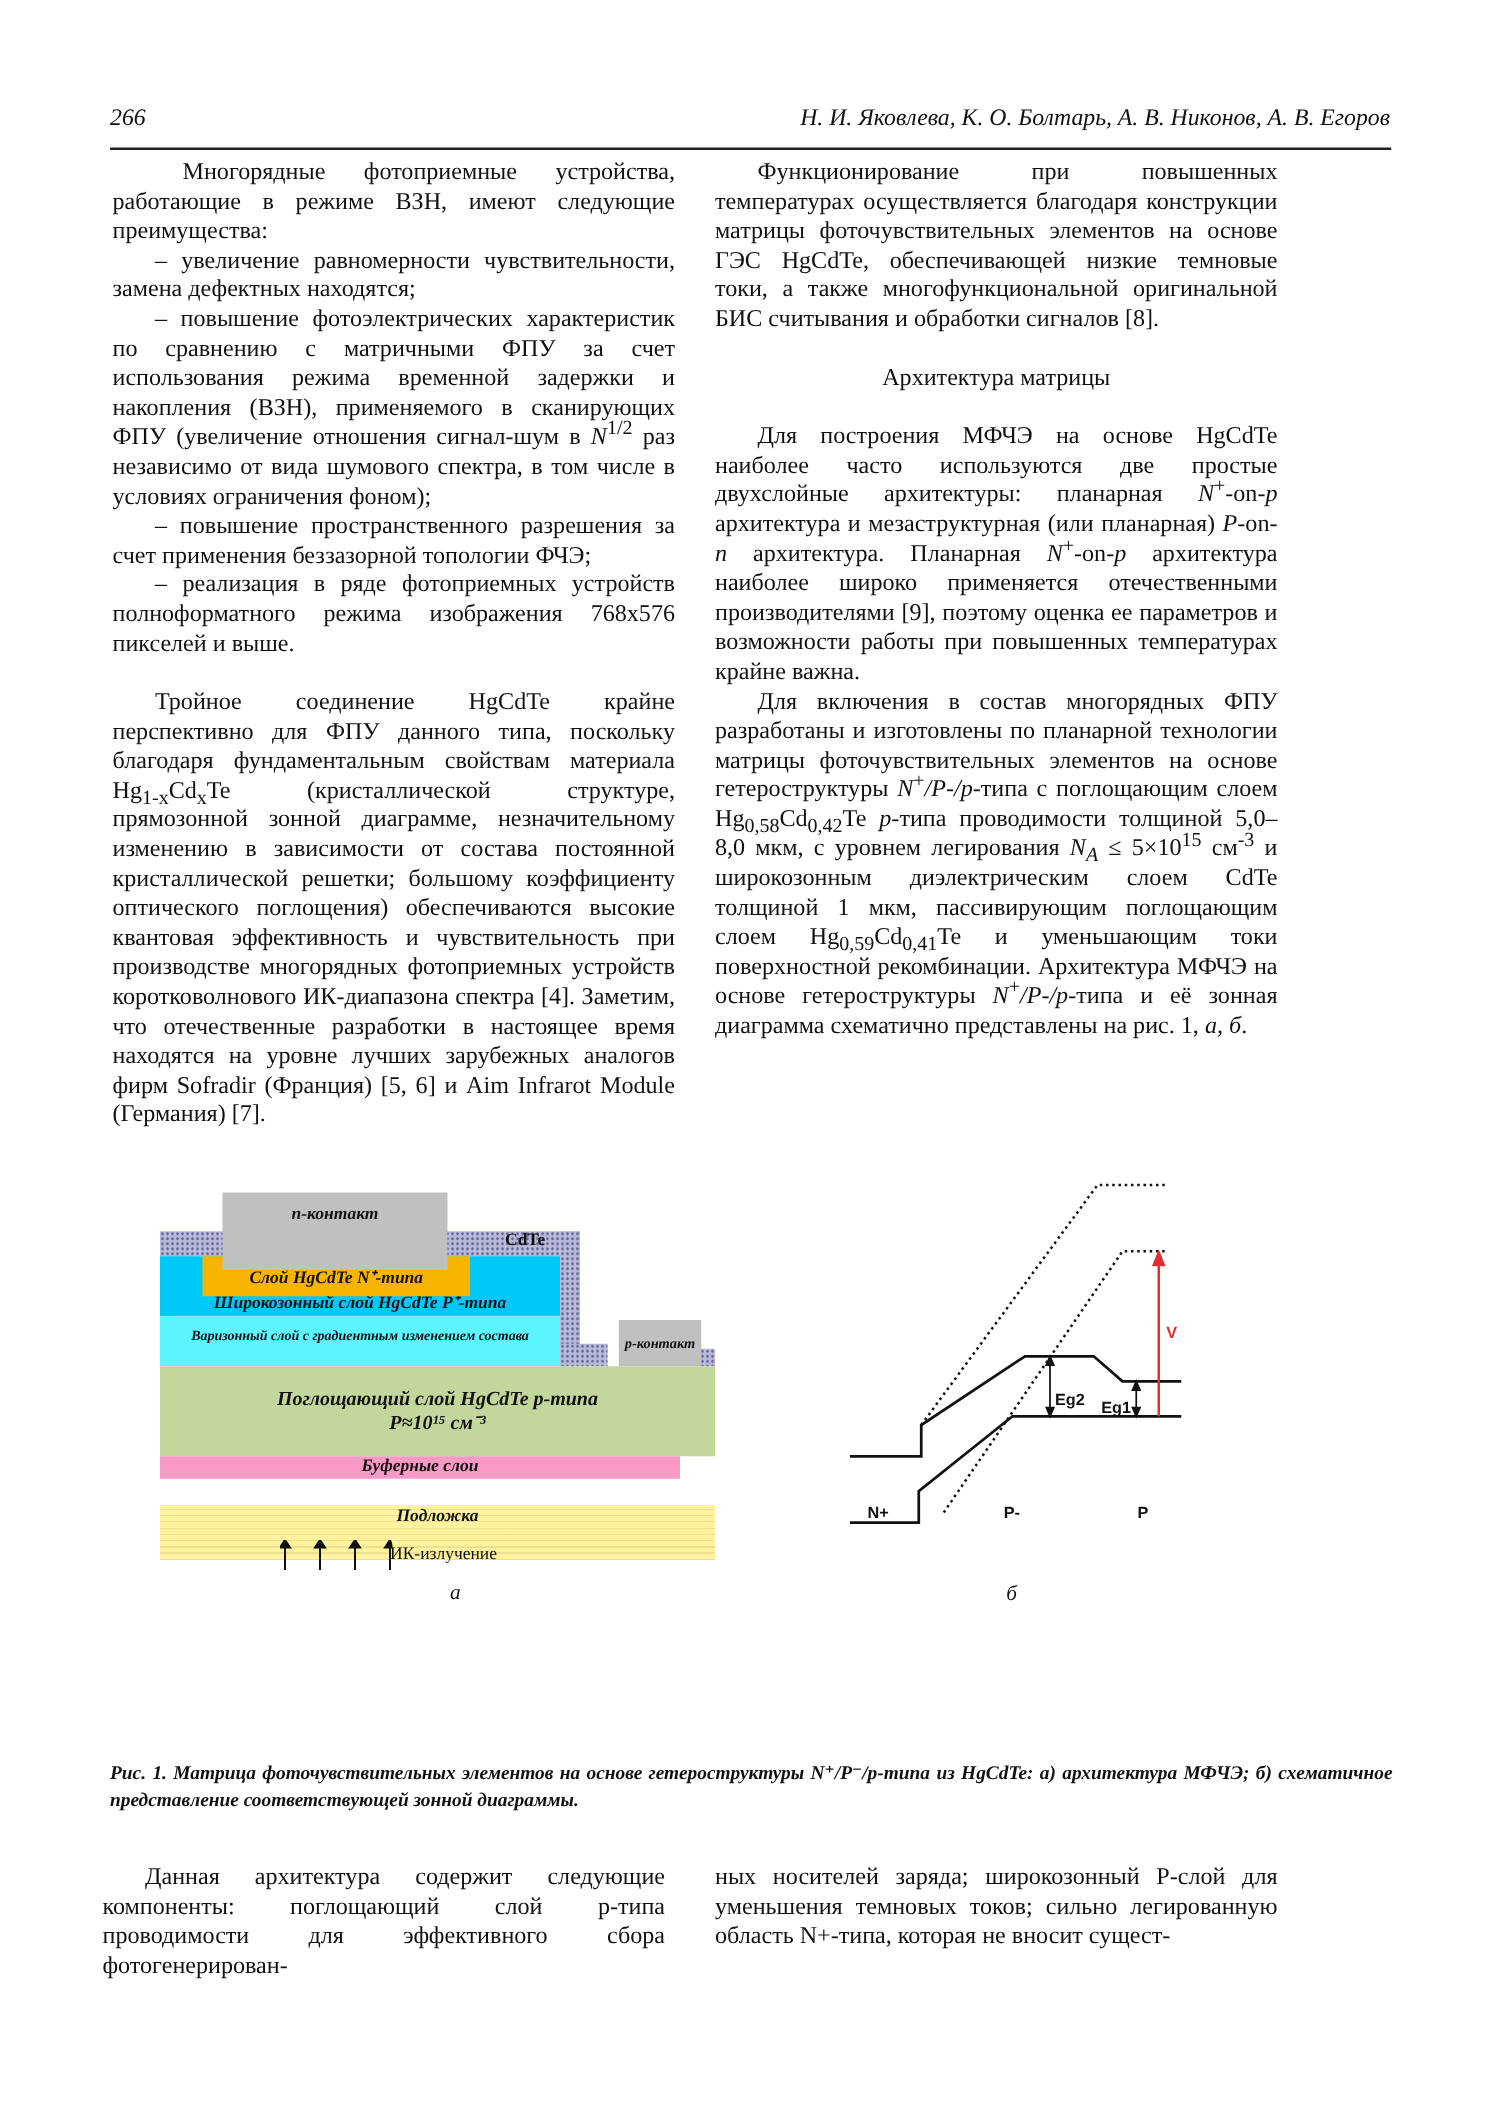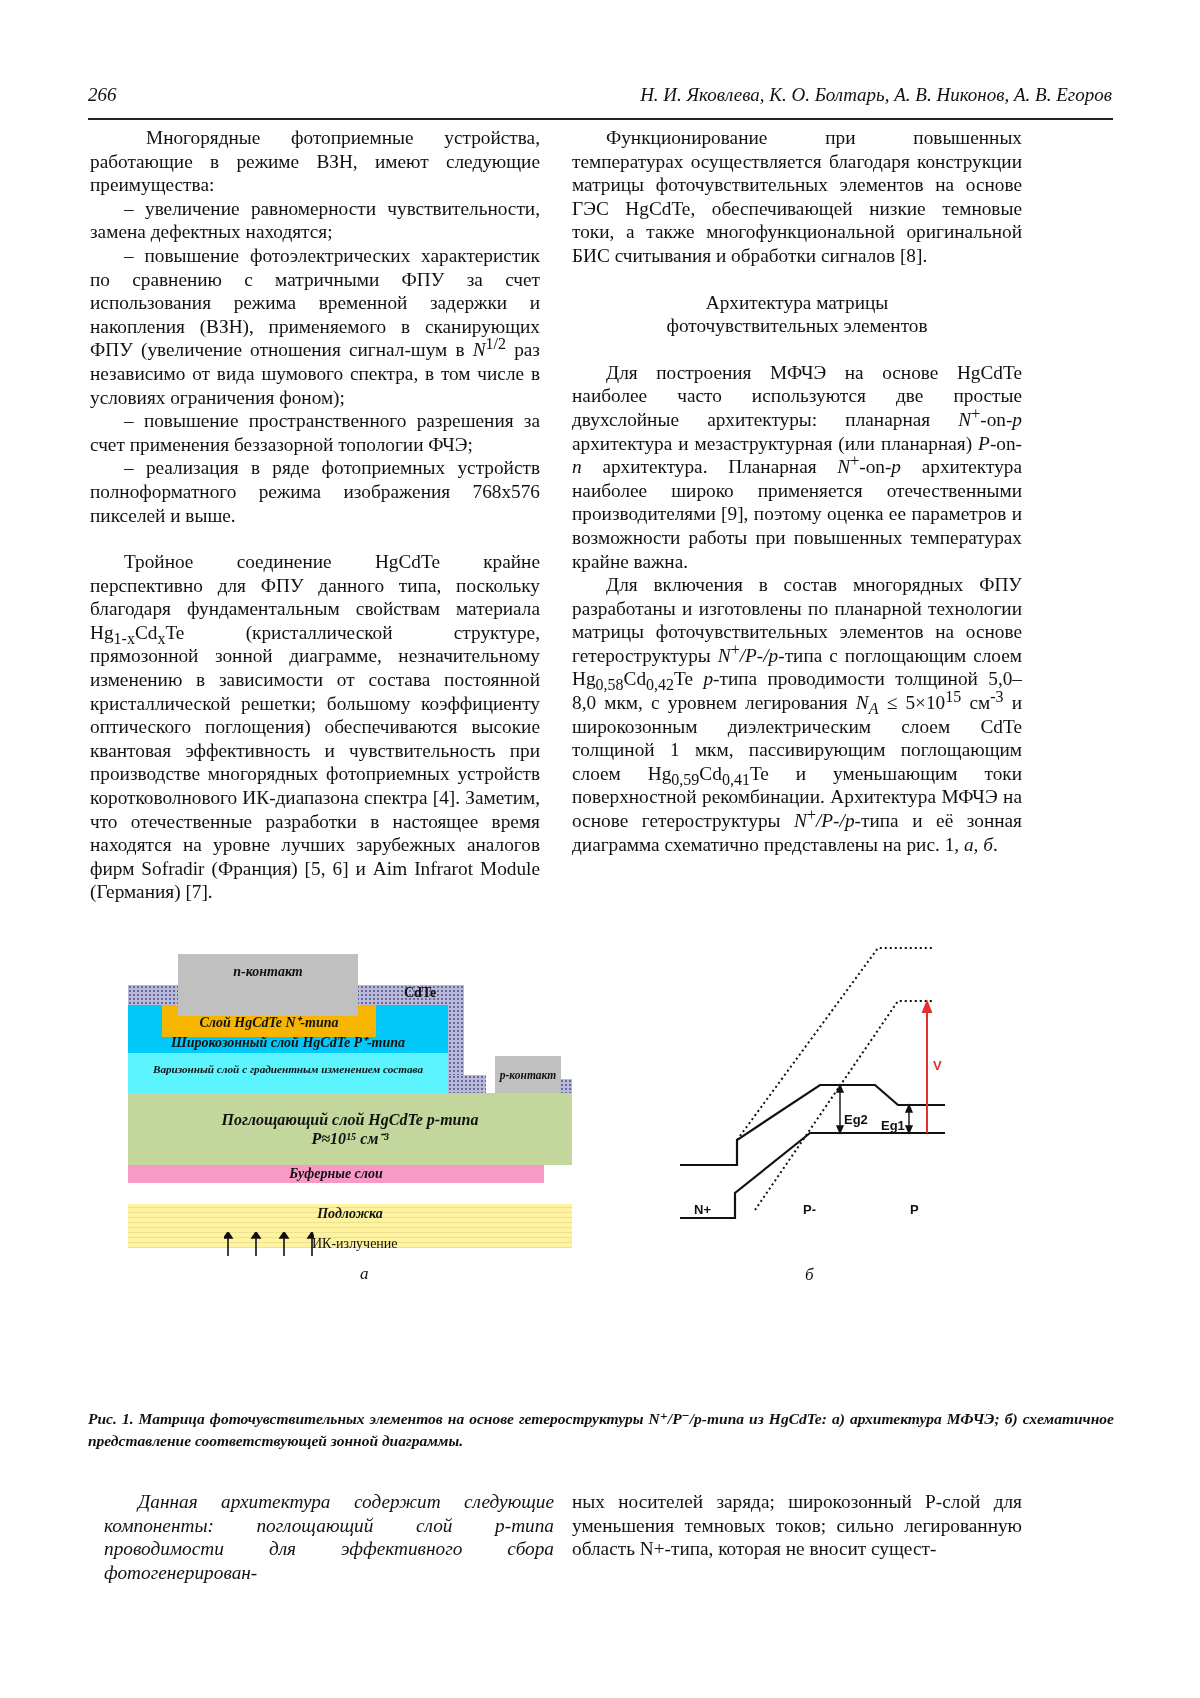--- a/index.html
+++ b/index.html
@@ -40,21 +40,21 @@
   .ir-label { position:absolute; left:184px; top:284px; font-weight:normal; font-size:14px; }
   .sub-a { position:absolute; left:232px; top:312px; font-style:italic; font-weight:normal; font-size:17px; }
 
   
   .figb { position:absolute; left:680px; top:940px; width:300px; height:350px; }
   .figb svg { position:absolute; left:0; top:0; }
   .figb .lbl { position:absolute; font-family:"Liberation Sans", sans-serif; font-weight:bold; font-size:13px; }
   .sub-b { position:absolute; left:125px; top:325px; font-family:"Liberation Serif", serif; font-style:italic; font-size:17px; }
 
   .caption { position:absolute; left:88px; top:1408px; width:1026px; font-style:italic; font-weight:bold; font-size:15.5px; line-height:22px; text-align:justify; }
-  .bottom-left { left:104px; top:1490px;font-style:italic; }
+  .bottom-left { left:82px; top:1490px; }
   .bottom-right { left:572px; top:1490px; }
 </style>
 </head>
 <body>
 
 <div class="header">
   <span class="pg">266</span>
   <span class="authors">Н. И. Яковлева, К. О. Болтарь, А. В. Никонов, А. В. Егоров</span>
 </div>
 <div class="rule"></div>
@@ -66,21 +66,20 @@
   <p class="ind">– повышение пространственного разрешения за счет применения беззазорной топологии ФЧЭ;</p>
   <p class="ind">– реализация в ряде фотоприемных устройств полноформатного режима изображения 768x576 пикселей и выше.</p>
   <div class="gap"></div>
   <p class="ind"><span>Тройное соединение HgCdTe крайне перспективно для ФПУ данного типа, поскольку благодаря фундаментальным свойствам материала Hg</span><sub>1-x</sub><span>Cd</span><sub>x</sub><span>Te (кристаллической структуре, прямозонной зонной диаграмме, незначительному изменению в зависимости от состава постоянной кристаллической решетки; большому коэффициенту оптического поглощения) обеспечиваются высокие квантовая эффективность и чувствительность при производстве многорядных фотоприемных устройств коротковолнового ИК-диапазона спектра [4]. Заметим, что отечественные разработки в настоящее время находятся на уровне лучших зарубежных аналогов фирм Sofradir (Франция) [5, 6] и Aim Infrarot Module (Германия) [7].</span></p>
 </div>
 
 <div class="col right">
   <p class="ind">Функционирование при повышенных температурах осуществляется благодаря конструкции матрицы фоточувствительных элементов на основе ГЭС HgCdTe, обеспечивающей низкие темновые токи, а также многофункциональной оригинальной БИС считывания и обработки сигналов [8].</p>
   <div class="gap"></div>
   <p class="centerh">Архитектура матрицы</p>
-  <p class="centerh">фоточувствительных элементов</p>
   <div class="gap"></div>
   <p class="ind"><span>Для построения МФЧЭ на основе HgCdTe наиболее часто используются две простые двухслойные архитектуры: планарная </span><i>N</i><sup>+</sup><span>-on-</span><i>p</i><span> архитектура и мезаструктурная (или планарная) </span><i>P</i><span>-on-</span><i>n</i><span> архитектура. Планарная </span><i>N</i><sup>+</sup><span>-on-</span><i>p</i><span> архитектура наиболее широко применяется отечественными производителями [9], поэтому оценка ее параметров и возможности работы при повышенных температурах крайне важна.</span></p>
   <p class="ind"><span>Для включения в состав многорядных ФПУ разработаны и изготовлены по планарной технологии матрицы фоточувствительных элементов на основе гетероструктуры </span><i>N</i><sup>+</sup><i>/P-/p</i><span>-типа с поглощающим слоем Hg</span><sub>0,58</sub>Cd<sub>0,42</sub><span>Te </span><i>p</i><span>-типа проводимости толщиной 5,0–8,0 мкм, с уровнем легирования </span><i>N</i><sub><i>A</i></sub><span> ≤ 5×10</span><sup>15</sup><span> см</span><sup>-3</sup><span> и широкозонным диэлектрическим слоем CdTe толщиной 1 мкм, пассивирующим поглощающим слоем Hg</span><sub>0,59</sub>Cd<sub>0,41</sub><span>Te и уменьшающим токи поверхностной рекомбинации. Архитектура МФЧЭ на основе гетероструктуры </span><i>N</i><sup>+</sup><i>/P-/p</i><span>-типа и её зонная диаграмма схематично представлены на рис. 1, </span><i>а, б</i><span>.</span></p>
 </div>
 
 <div class="figa">
   <div class="layer cdte cdte-top"></div>
   <div class="layer cdte cdte-right"></div>
   <div class="layer cdte cdte-bot"></div>
   <div class="layer cdte cdte-p"></div>

